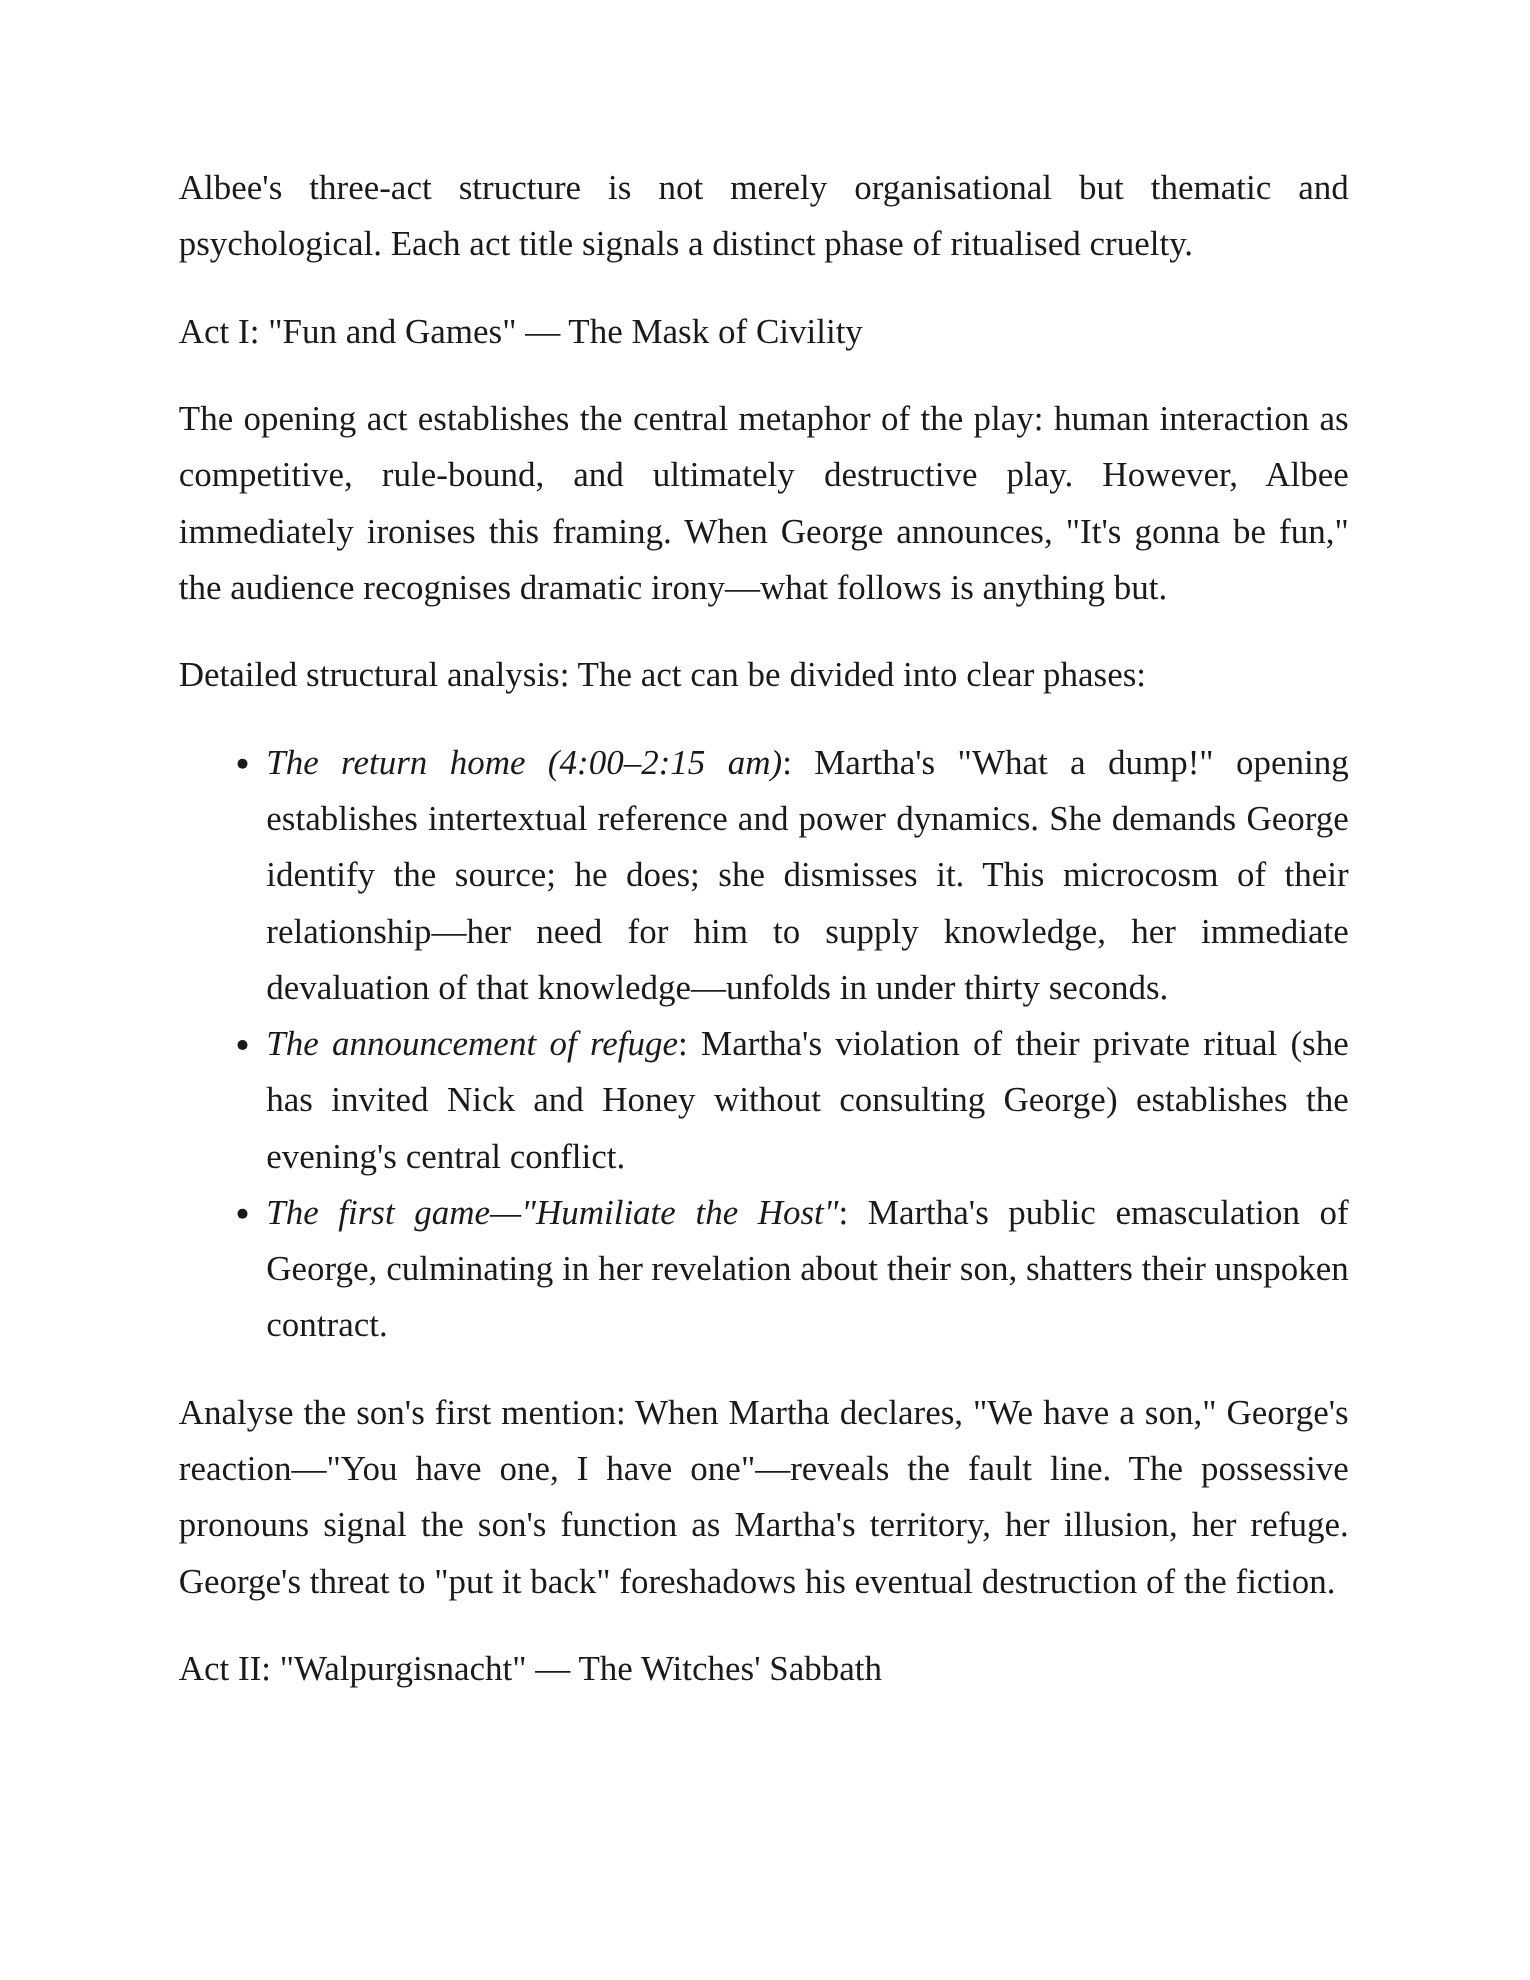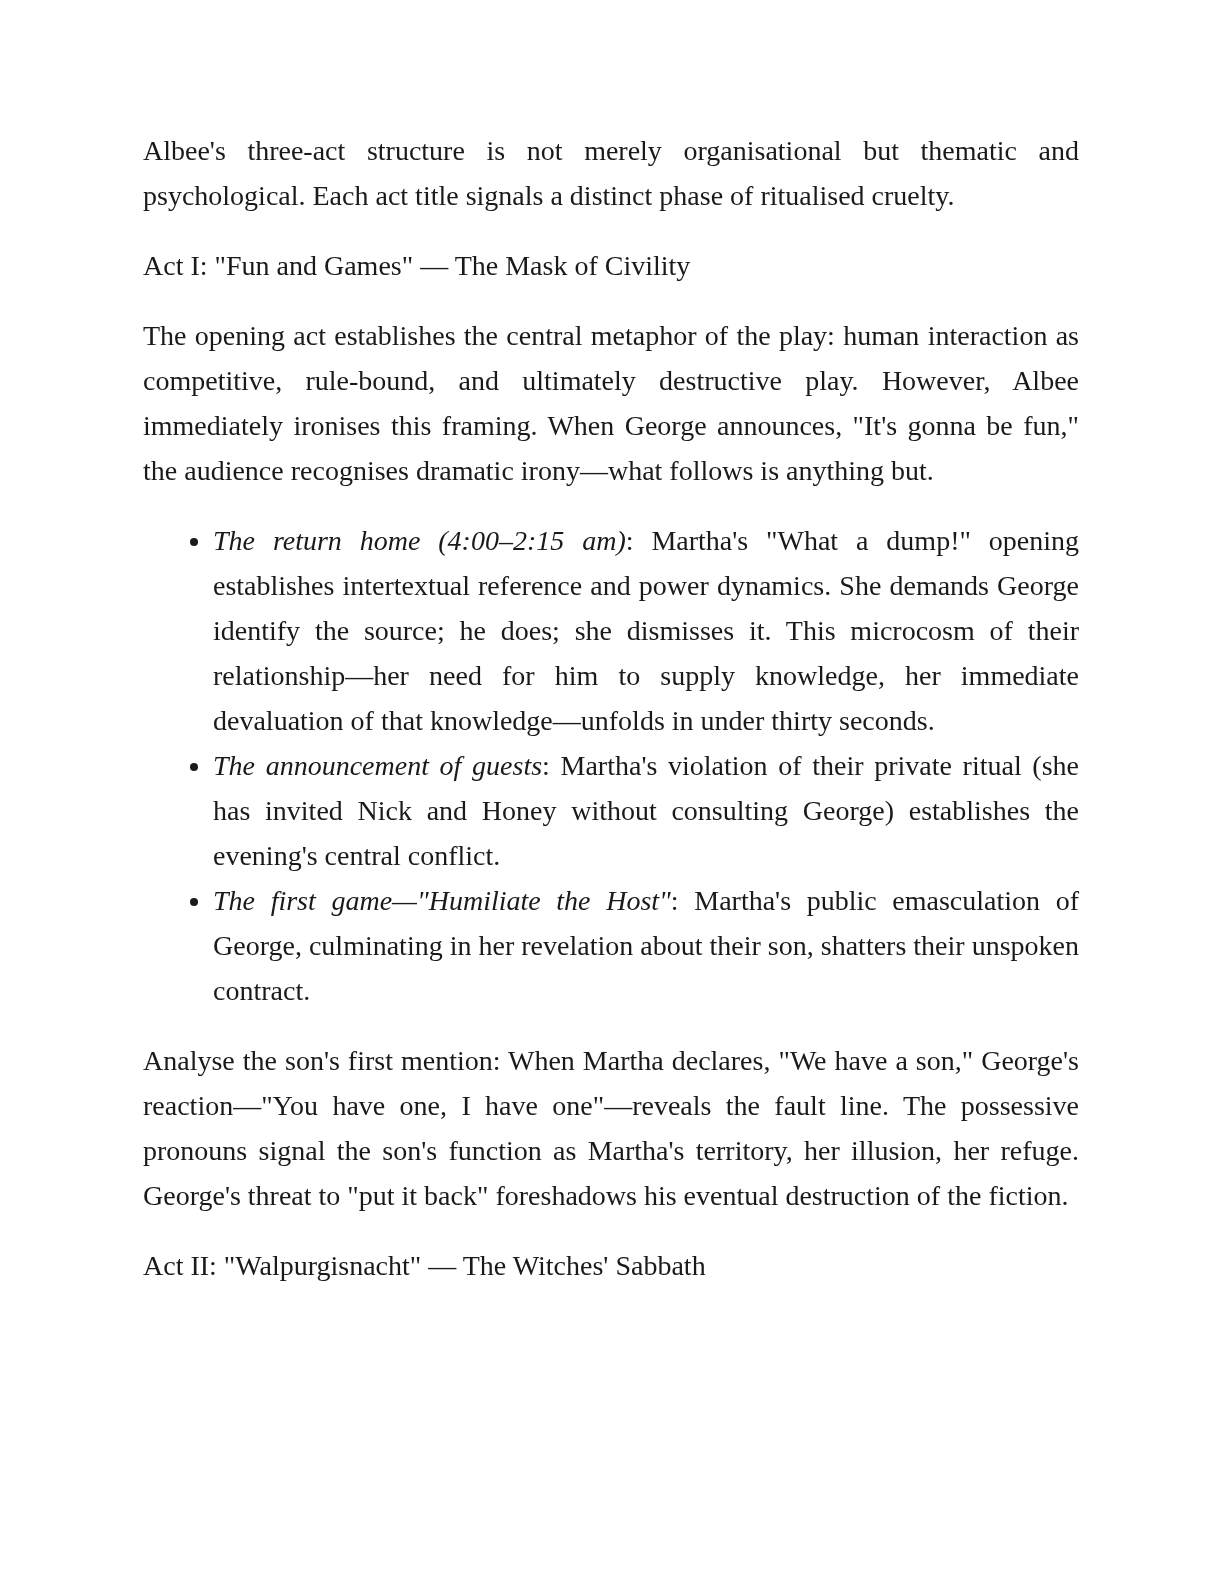--- a/index.html
+++ b/index.html
@@ -59,24 +59,25 @@
 
 <div class="page">
   <div class="content">
 
     <p class="para justify"><span>Albee's three-act structure is not merely organisational but thematic and psychological. Each act title signals a distinct phase of ritualised cruelty.</span></p>
 
     <p class="para heading"><span>Act I: "Fun and Games" — The Mask of Civility</span></p>
 
     <p class="para justify"><span>The opening act establishes the central metaphor of the play: human interaction as competitive, rule-bound, and ultimately destructive play. However, Albee immediately ironises this framing. When George announces, "It's gonna be fun," the audience recognises dramatic irony—what follows is anything but.</span></p>
 
+    <p class="para justify"><span>Detailed structural analysis: The act can be divided into clear phases:</span></p>
 
     <ul class="bullets">
       <li><span class="italic">The return home (4:00–2:15 am)</span><span>: Martha's "What a dump!" opening establishes intertextual reference and power dynamics. She demands George identify the source; he does; she dismisses it. This microcosm of their relationship—her need for him to supply knowledge, her immediate devaluation of that knowledge—unfolds in under thirty seconds.</span></li>
-      <li><span class="italic">The announcement of guests</span><span>: Martha's violation of their private ritual (she has invited Nick and Honey without consulting George) establishes the evening's central conflict.</span></li>
+      <li><span class="italic">The announcement of refuge</span><span>: Martha's violation of their private ritual (she has invited Nick and Honey without consulting George) establishes the evening's central conflict.</span></li>
       <li><span class="italic">The first game—"Humiliate the Host"</span><span>: Martha's public emasculation of George, culminating in her revelation about their son, shatters their unspoken contract.</span></li>
     </ul>
 
     <p class="para justify"><span>Analyse the son's first mention: When Martha declares, "We have a son," George's reaction—"You have one, I have one"—reveals the fault line. The possessive pronouns signal the son's function as Martha's territory, her illusion, her refuge. George's threat to "put it back" foreshadows his eventual destruction of the fiction.</span></p>
 
     <p class="para heading"><span>Act II: "Walpurgisnacht" — The Witches' Sabbath</span></p>
 
   </div>
 </div>
 

